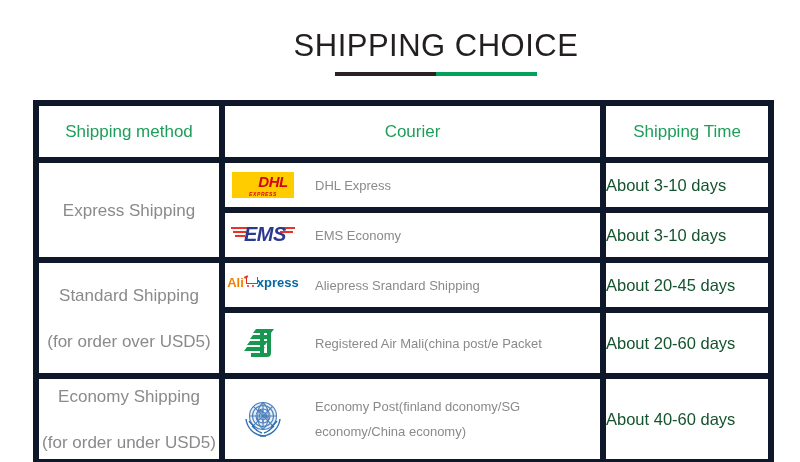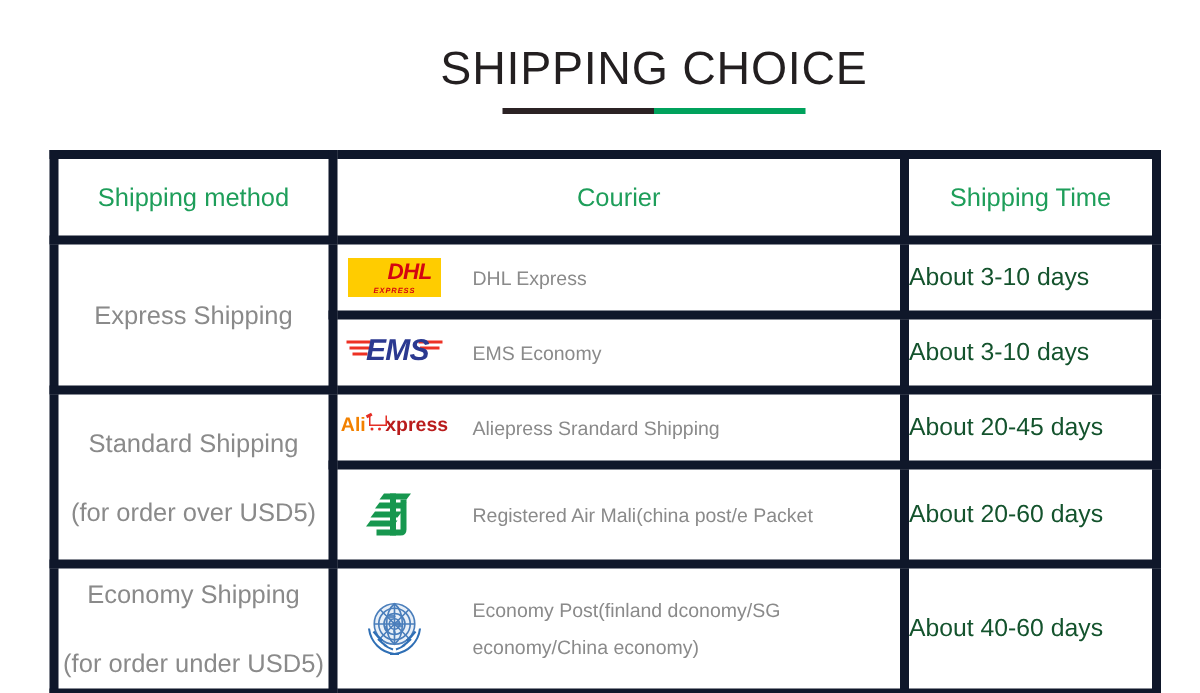--- a/index.html
+++ b/index.html
@@ -199,21 +199,21 @@
     display: flex;
     align-items: flex-start;
     justify-content: center;
     font-size: 13px;
     font-weight: bold;
     line-height: 16px;
     font-family: "Liberation Sans", sans-serif;
     white-space: nowrap;
   }
   .ali-a { color: #f28100; }
-  .ali-x { color: #b91c1c; }
+  .ali-x { color: #0369a1; }
   .ali-cart {
     display: inline-block;
     width: 13px;
     height: 12px;
     position: relative;
     margin: 0 0px;
   }
   .ali-cart .cart-body {
     position: absolute;
     left: 2px;

